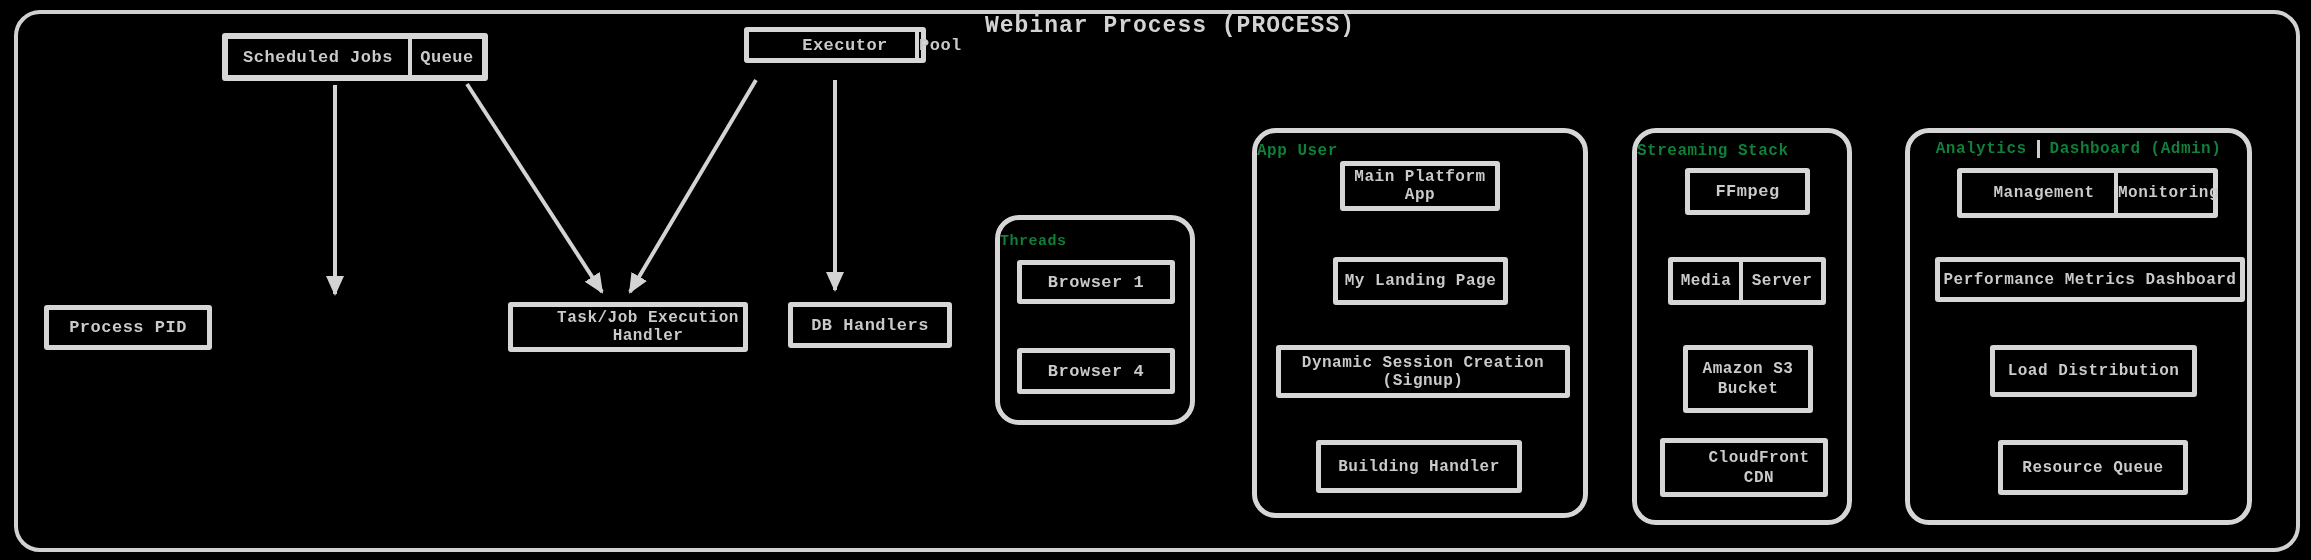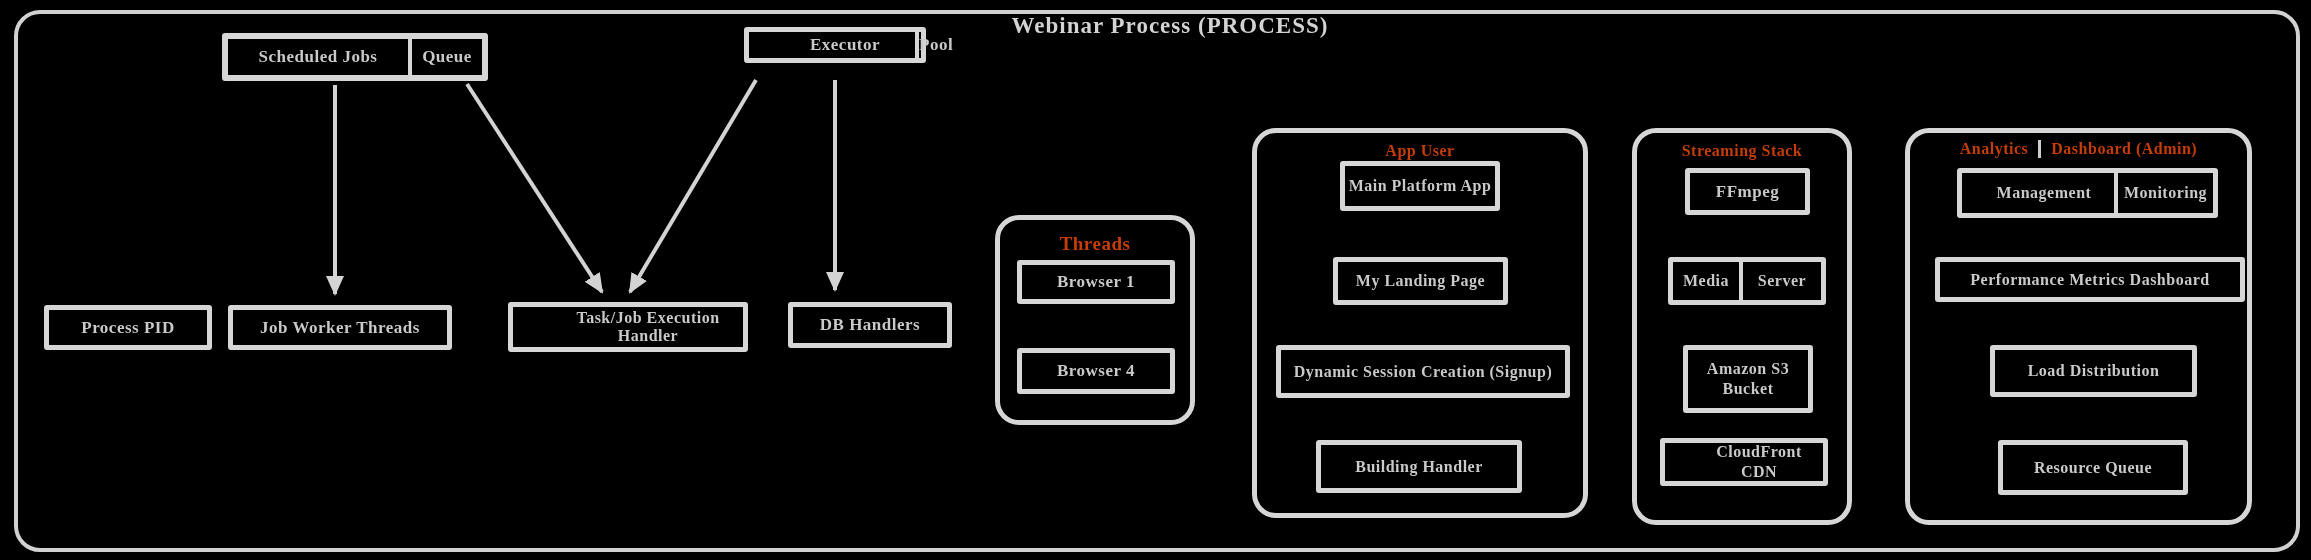--- a/index.html
+++ b/index.html
@@ -1,18 +1,18 @@
 <!DOCTYPE html>
 <html><head>
 <meta charset="utf-8">
 <style>
   html,body{margin:0;padding:0;background:#000;}
   #canvas{
     position:relative;width:2311px;height:560px;background:#000000;
-    font-family:Liberation Serif, serif;color:#c6c6c6;
+    font-family:Liberation Mono, monospace;color:#c6c6c6;
     filter:blur(0.55px) contrast(1.05);
     overflow:hidden;
     border-radius:22px;
   }
   .outer-border{
     position:absolute;left:14px;top:10px;width:2278px;height:534px;
     border:4px solid #cdcdcd;border-radius:26px;
   }
   .diagram-title{
     position:absolute;left:905px;top:13px;width:530px;text-align:center;
@@ -25,22 +25,22 @@
     box-sizing:border-box;letter-spacing:0.5px;
   }
   .split{justify-content:stretch;padding:0;}
   .split .seg{flex:1;display:flex;align-items:center;justify-content:center;height:100%;}
   .vdiv{width:4px;align-self:stretch;background:#d2d2d2;flex:none;}
   .panel{
     position:absolute;border:5px solid #d2d2d2;border-radius:24px;
     box-sizing:border-box;
   }
   .panel-title{
-    position:absolute;left:0;right:0;text-align:center;
-    font-size:16px;font-weight:bold;color:#c2410c;letter-spacing:0.5px;
+    position:absolute;left:0;right:0;
+    font-size:16px;font-weight:bold;color:#15803d;letter-spacing:0.5px;
   }
   .twoline{flex-direction:column;line-height:1.25;}
   svg.connectors{position:absolute;left:0;top:0;pointer-events:none;}
   .small-label{font-size:16px;}
 </style>
 </head>
 <body>
 
 <div id="canvas">
 
@@ -66,26 +66,25 @@
         <path d="M0,2 L20,11 L0,20 z" fill="#cfcfcf"></path>
       </marker>
     </defs>
     <line x1="335" y1="85" x2="335" y2="294" stroke="#cfcfcf" stroke-width="4" marker-end="url(#ah)"></line>
     <line x1="467" y1="84" x2="602" y2="292" stroke="#cfcfcf" stroke-width="4" marker-end="url(#ah)"></line>
     <line x1="756" y1="80" x2="630" y2="292" stroke="#cfcfcf" stroke-width="4" marker-end="url(#ah)"></line>
     <line x1="835" y1="80" x2="835" y2="290" stroke="#cfcfcf" stroke-width="4" marker-end="url(#ah)"></line>
   </svg>
 
   <div class="box" style="left:44px;top:305px;width:168px;height:45px;">Process PID</div>
-  <div class="box" style="left:228px;top:305px;width:224px;height:45px;">Job Worker Threads</div>
   <div class="box small-label" style="left:508px;top:302px;width:240px;height:50px;padding-left:40px;">Task/Job Execution Handler</div>
   <div class="box" style="left:788px;top:302px;width:164px;height:46px;">DB Handlers</div>
 
   <div class="panel" style="left:995px;top:215px;width:200px;height:210px;">
-    <div class="panel-title" style="top:13px;font-size:19px;">Threads</div>
+    <div class="panel-title" style="top:13px;font-size:15px;">Threads</div>
     <div class="box" style="left:17px;top:40px;width:158px;height:44px;">Browser 1</div>
     <div class="box" style="left:17px;top:128px;width:158px;height:46px;">Browser 4</div>
   </div>
 
   <div class="panel" style="left:1252px;top:128px;width:336px;height:390px;">
     <div class="panel-title" style="top:9px;">App User</div>
     <div class="box small-label" style="left:83px;top:28px;width:160px;height:50px;">Main Platform App</div>
     <div class="box small-label" style="left:76px;top:124px;width:175px;height:48px;">My Landing Page</div>
     <div class="box small-label" style="left:19px;top:212px;width:294px;height:53px;">Dynamic Session Creation (Signup)</div>
     <div class="box small-label" style="left:59px;top:307px;width:206px;height:53px;">Building Handler</div>
@@ -96,21 +95,21 @@
     <div class="box" style="left:48px;top:35px;width:125px;height:47px;">FFmpeg</div>
     <div class="box split small-label" style="left:31px;top:124px;width:158px;height:48px;">
       <span class="seg" style="flex:0 0 66px;">Media</span>
       <span class="vdiv"></span>
       <span class="seg">Server</span>
     </div>
     <div class="box twoline small-label" style="left:46px;top:212px;width:130px;height:68px;">
       <div>Amazon S3</div>
       <div>Bucket</div>
     </div>
-    <div class="box twoline small-label" style="left:23px;top:305px;width:168px;height:48px;padding-left:30px;">
+    <div class="box twoline small-label" style="left:23px;top:305px;width:168px;height:59px;padding-left:30px;">
       <div>CloudFront</div>
       <div>CDN</div>
     </div>
   </div>
 
   <div class="panel" style="left:1905px;top:128px;width:347px;height:397px;">
     <div class="panel-title" style="top:7px;display:flex;justify-content:center;gap:10px;">
       <span>Analytics</span>
       <span style="width:3px;background:#c9c9c9;"></span>
       <span>Dashboard (Admin)</span>

